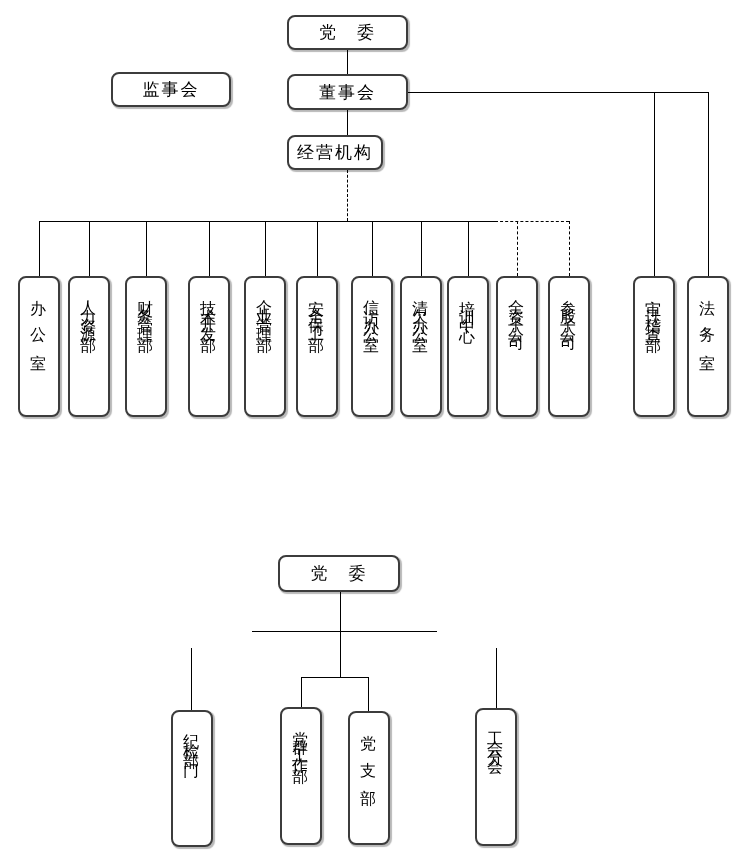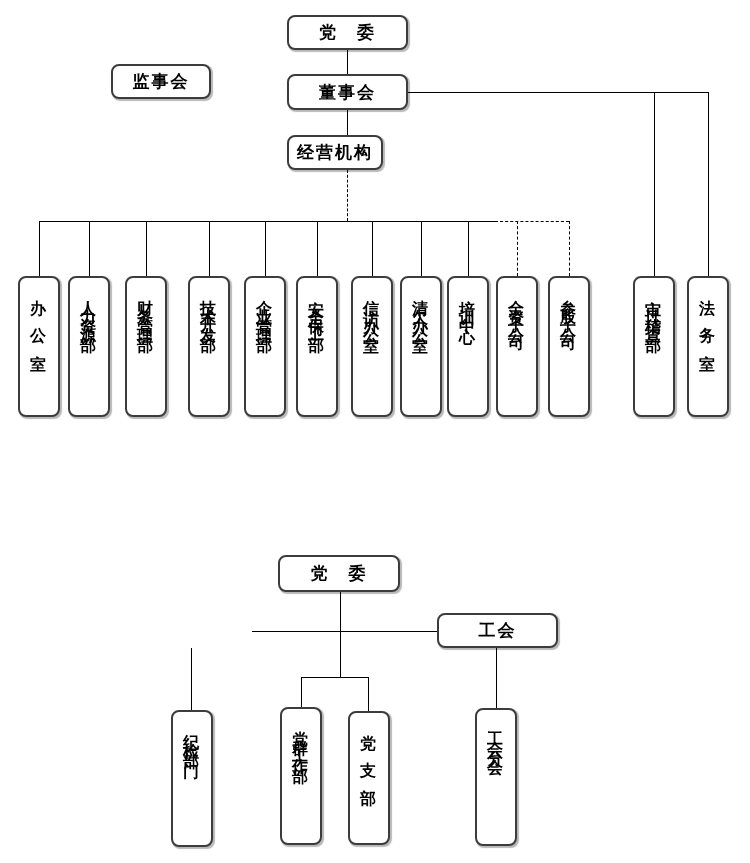--- a/index.html
+++ b/index.html
@@ -5,21 +5,21 @@
   html, body { margin: 0; padding: 0; background: #ffffff; }
   .canvas {
     position: relative;
     width: 750px;
     height: 863px;
     background: #ffffff;
     font-family: "DejaVu Sans", sans-serif;
     color: #000000;
     overflow: hidden;
   }
-  .section { position: absolute; left: 0; top: 0; width: 750px; height: 863px; font-weight: bold; }
+  .section { position: absolute; left: 0; top: 0; width: 750px; height: 863px; }
   
   .node {
     position: absolute;
     box-sizing: border-box;
     border: 2px solid #3c3c3c;
     border-radius: 8px;
     background: #ffffff;
     box-shadow: 1.5px 1.5px 1px rgba(0,0,0,0.28);
     display: flex;
     align-items: center;
@@ -53,21 +53,21 @@
   .vd { position: absolute; width: 0; border-left: 1px dashed #000000; }
 </style>
 </head>
 <body>
 
 <div class="canvas">
 
   <div class="section">
 
     <div class="node" style="left:287px;top:15px;width:121px;height:35px">党　委</div>
-    <div class="node" style="left:111px;top:64px;width:100px;height:35px">监事会</div>
+    <div class="node" style="left:111px;top:72px;width:120px;height:35px">监事会</div>
     <div class="node" style="left:287px;top:74px;width:121px;height:36px">董事会</div>
     <div class="node" style="left:287px;top:135px;width:96px;height:35px">经营机构</div>
 
     <div class="vl" style="left:347px;top:50px;height:24px"></div>
     <div class="vl" style="left:347px;top:110px;height:25px"></div>
     <div class="vd" style="left:347px;top:170px;height:51px"></div>
 
     <div class="hl" style="left:408px;top:92px;width:300px"></div>
     <div class="vl" style="left:654px;top:92px;height:184px"></div>
     <div class="vl" style="left:708px;top:92px;height:184px"></div>
@@ -99,21 +99,20 @@
     <div class="vnode" style="left:496px;top:276px">全资子公司</div>
     <div class="vnode" style="left:548px;top:276px">参股子公司</div>
 
     <div class="vnode" style="left:633px;top:276px">审计稽查部</div>
     <div class="vnode sp3" style="left:687px;top:276px">法务室</div>
   </div>
 
   <div class="section">
 
     <div class="node" style="left:278px;top:555px;width:122px;height:37px">党　委</div>
-    <div class="node" style="left:437px;top:613px;width:121px;height:35px">工会</div>
 
     <div class="vl" style="left:340px;top:592px;height:85px"></div>
     <div class="hl" style="left:252px;top:631px;width:185px"></div>
     <div class="hl" style="left:301px;top:677px;width:68px"></div>
     <div class="vl" style="left:301px;top:677px;height:30px"></div>
     <div class="vl" style="left:368px;top:677px;height:34px"></div>
     <div class="vl" style="left:191px;top:648px;height:62px"></div>
     <div class="vl" style="left:496px;top:648px;height:60px"></div>
 
     <div class="vnode" style="left:171px;top:710px;height:137px">纪检部门</div>

